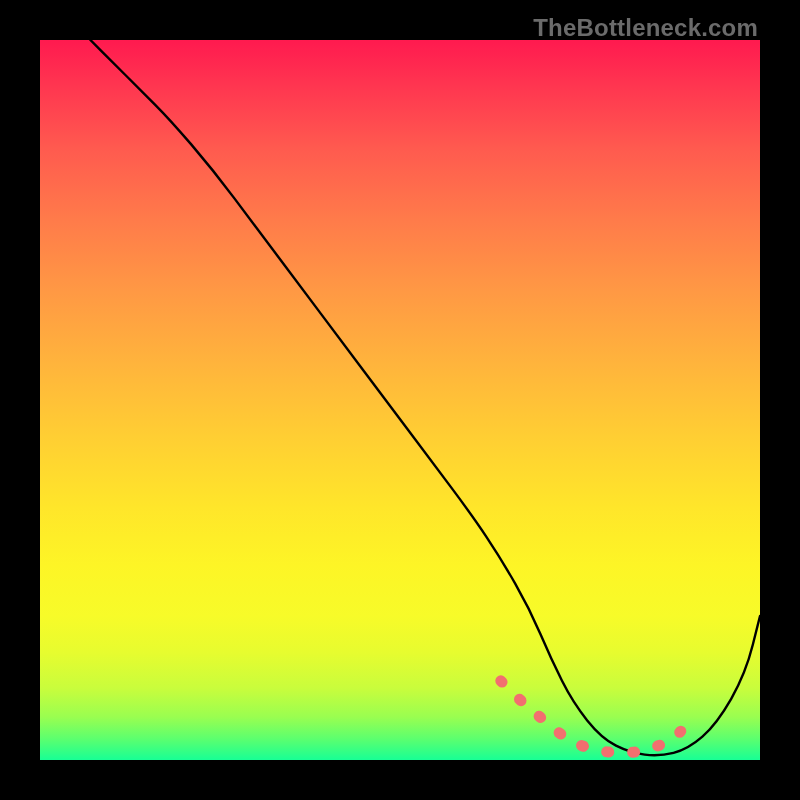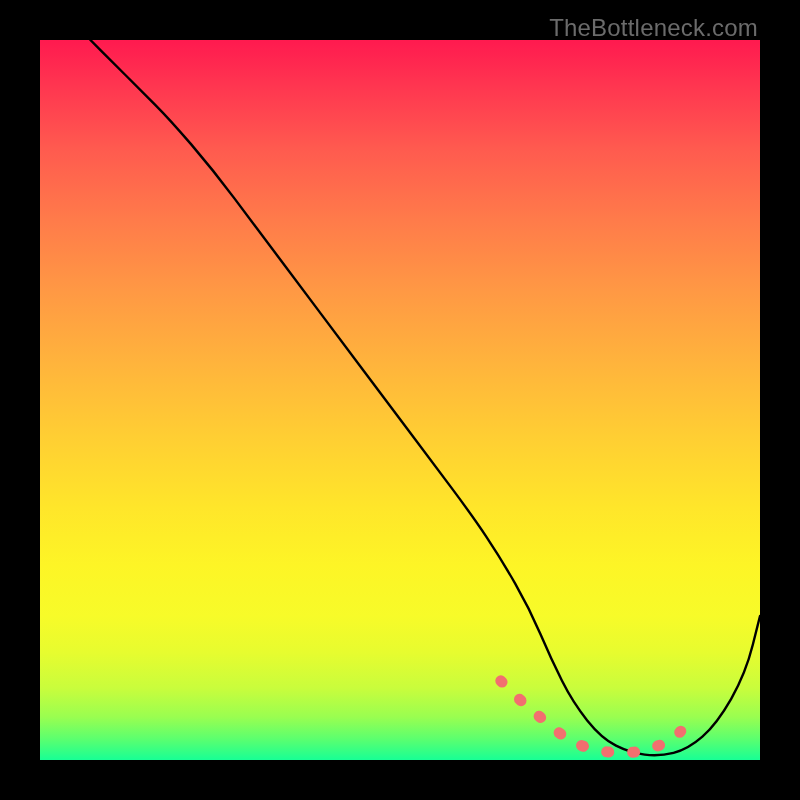--- a/index.html
+++ b/index.html
@@ -46,21 +46,21 @@
       #5dff6e 97%,
       #18ff95 100%
     );
   }
   .watermark {
     position: absolute;
     top: 14px;
     right: 42px;
     font-family: Arial, Helvetica, sans-serif;
     font-size: 24px;
-    font-weight: normal;
+    font-weight: bold;
     color: #6b6b6b;
     letter-spacing: 0.2px;
     user-select: none;
   }
   svg.curve {
     position: absolute;
     left: 0;
     top: 0;
     width: 100%;
     height: 100%;

